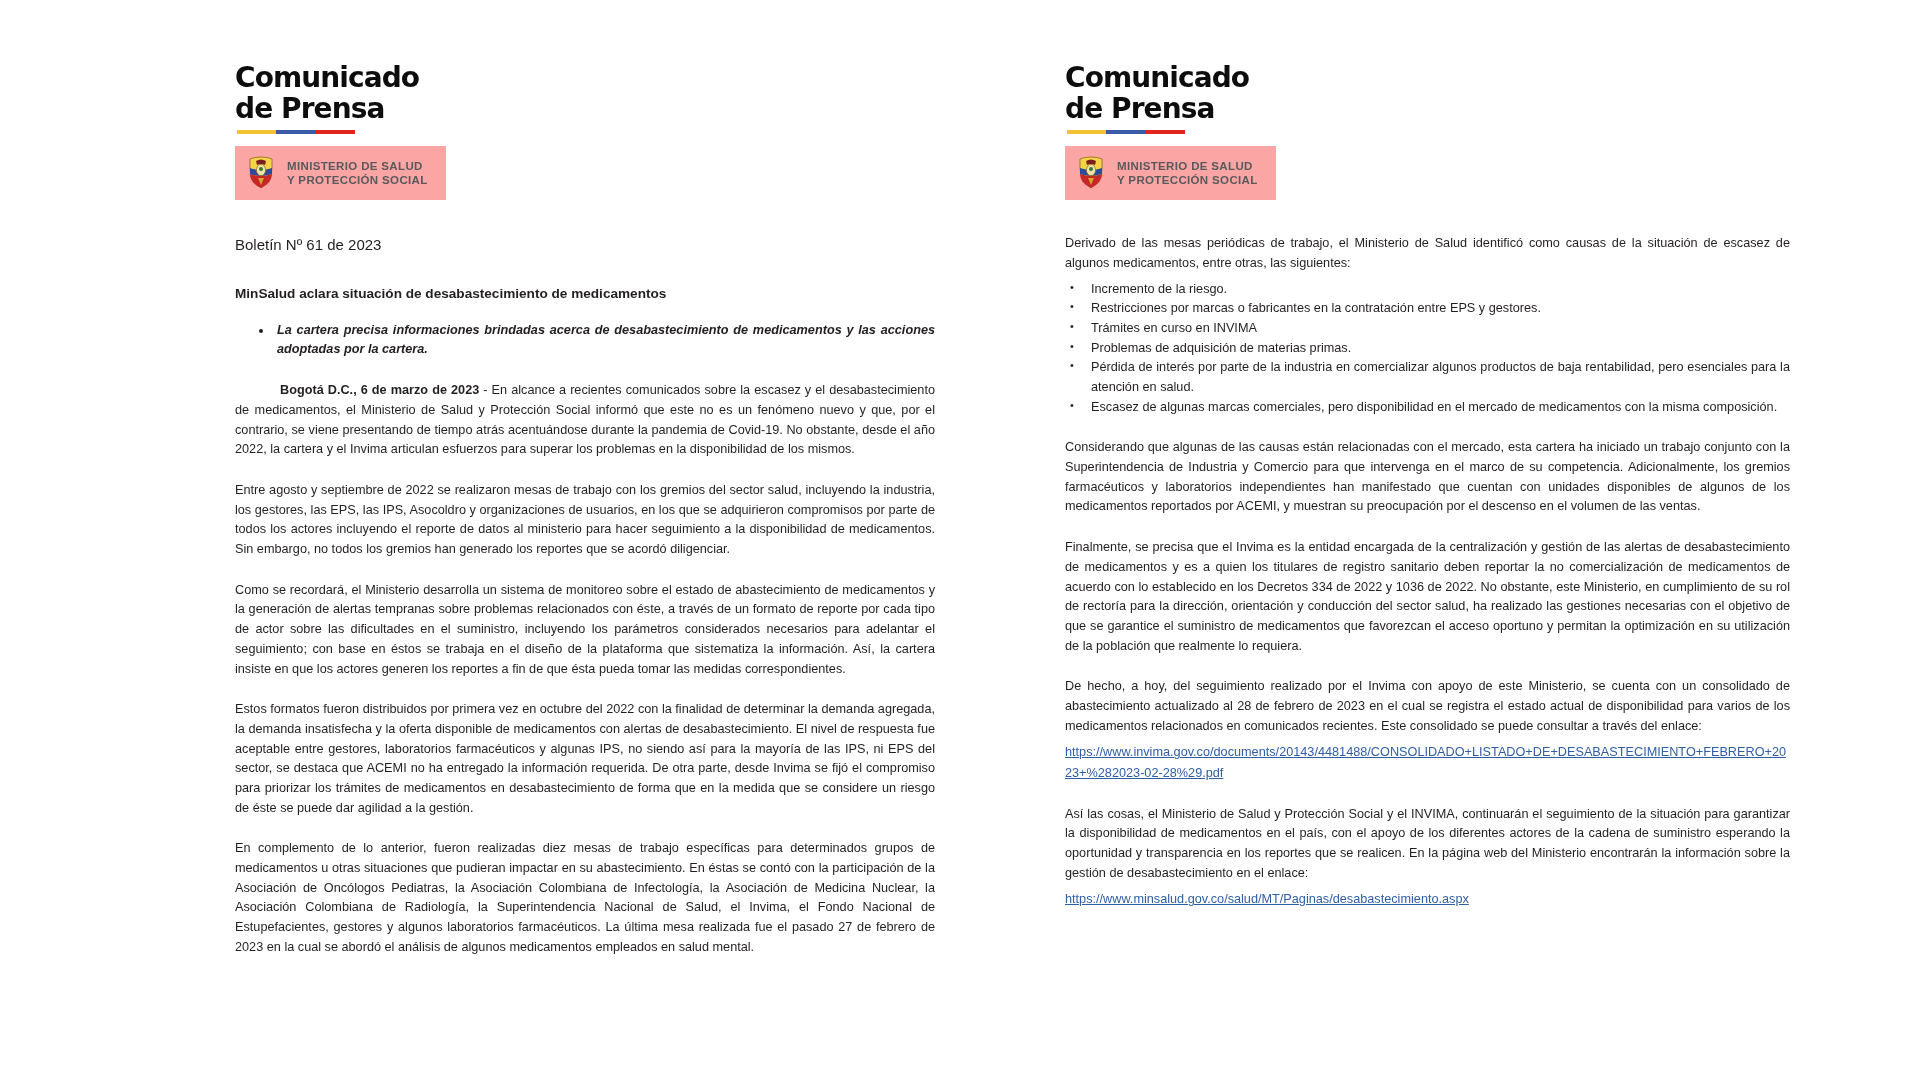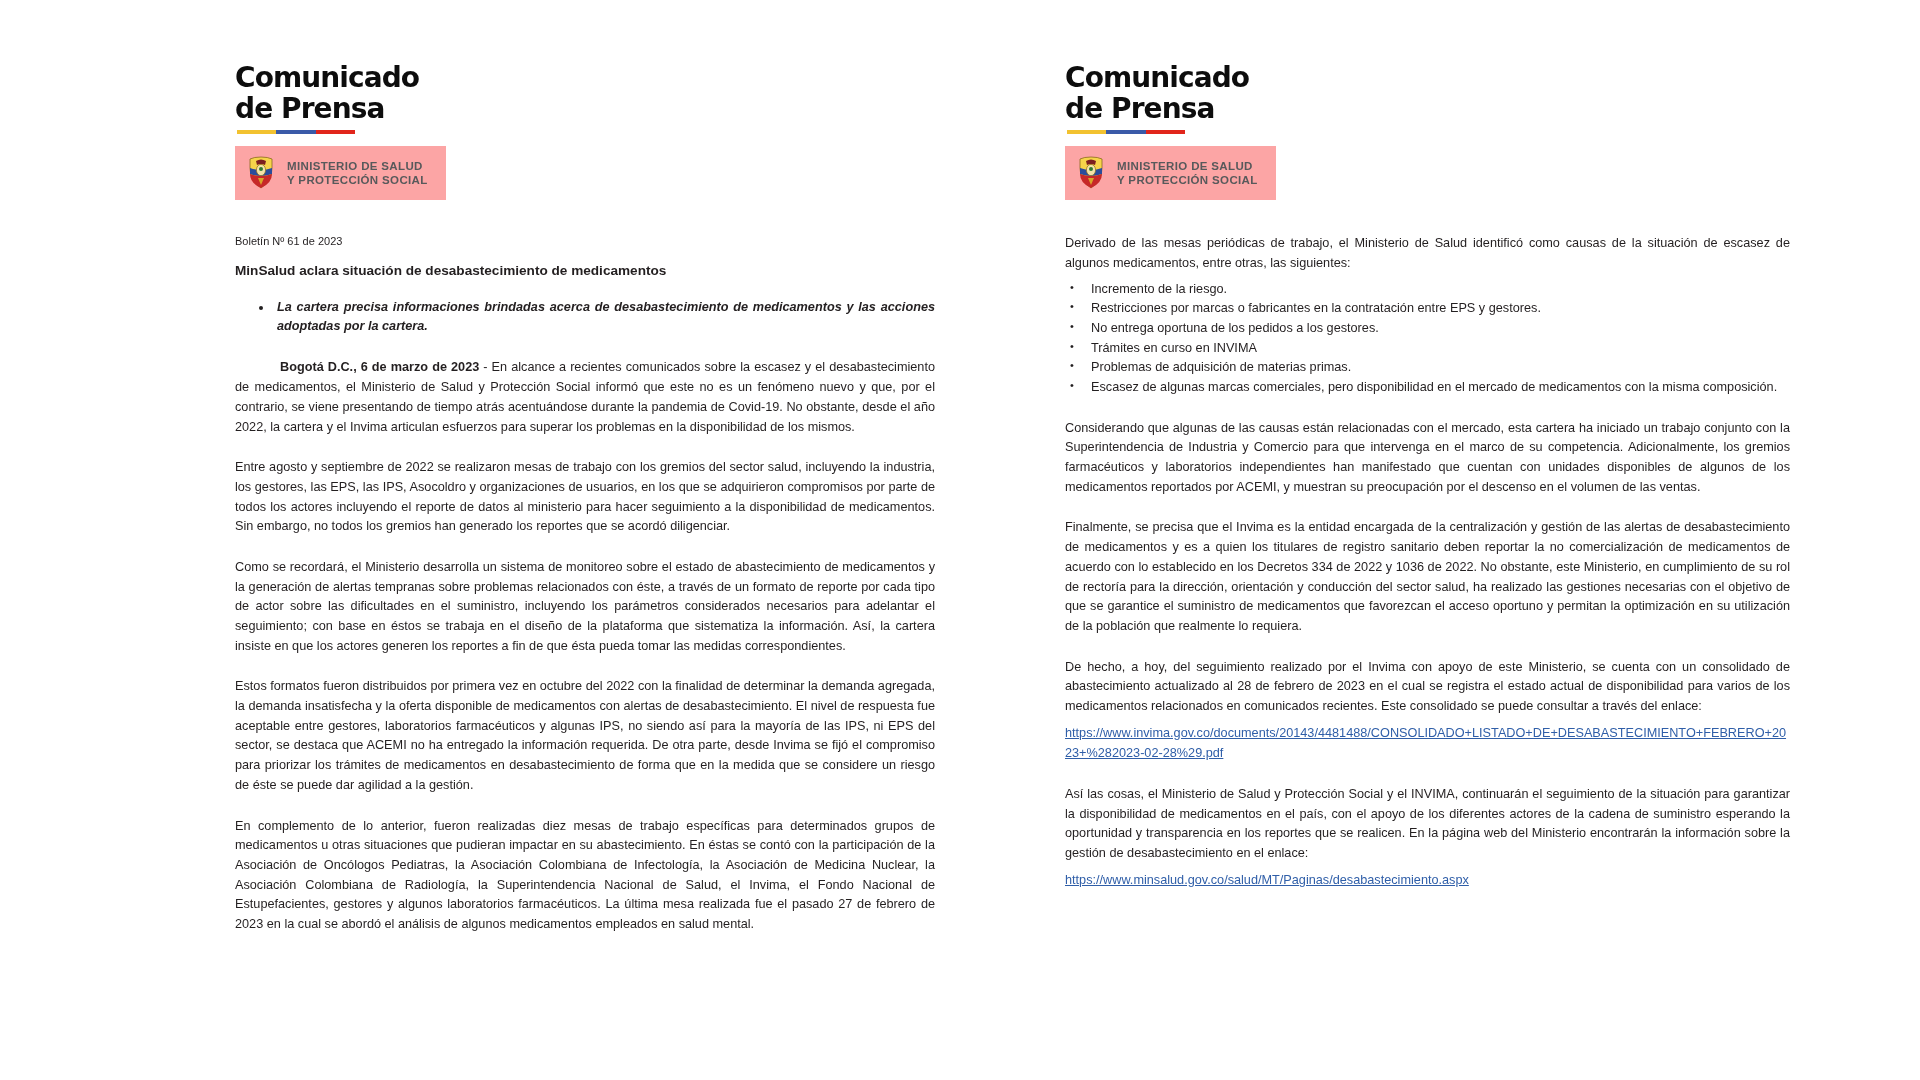--- a/index.html
+++ b/index.html
@@ -105,23 +105,23 @@
     letter-spacing: 0.35px;
     font-family: "Liberation Sans", sans-serif;
   }
 
   
   .doc-body {
     margin-top: 34px;
     color: #231f20;
   }
   .bulletin {
-    font-size: 11px;
+    font-size: 15px;
     line-height: 1.45;
-    margin-bottom: 11px;
+    margin-bottom: 28px;
   }
   .headline {
     font-size: 13.6px;
     font-weight: 700;
     line-height: 1.45;
     margin-bottom: 17px;
   }
   ul.lede {
     margin: 0 0 22px 0;
     padding-left: 38px;
@@ -265,23 +265,23 @@
       </div>
     </div>
 
     <div class="doc-body">
 
       <p class="para tight">Derivado de las mesas periódicas de trabajo, el Ministerio de Salud identificó como causas de la situación de escasez de algunos medicamentos, entre otras, las siguientes:</p>
 
       <ul class="causes">
         <li>Incremento de la riesgo.</li>
         <li>Restricciones por marcas o fabricantes en la contratación entre EPS y gestores.</li>
-        <li>No entrega oportuna de los pedidos a los gestores.</li>
         <li>Trámites en curso en INVIMA</li>
         <li>Problemas de adquisición de materias primas.</li>
+        <li>Pérdida de interés por parte de la industria en comercializar algunos productos de baja rentabilidad, pero esenciales para la atención en salud.</li>
         <li>Escasez de algunas marcas comerciales, pero disponibilidad en el mercado de medicamentos con la misma composición.</li>
       </ul>
 
       <p class="para">Considerando que algunas de las causas están relacionadas con el mercado, esta cartera ha iniciado un trabajo conjunto con la Superintendencia de Industria y Comercio para que intervenga en el marco de su competencia. Adicionalmente, los gremios farmacéuticos y laboratorios independientes han manifestado que cuentan con unidades disponibles de algunos de los medicamentos reportados por ACEMI, y muestran su preocupación por el descenso en el volumen de las ventas.</p>
       <p class="para">Finalmente, se precisa que el Invima es la entidad encargada de la centralización y gestión de las alertas de desabastecimiento de medicamentos y es a quien los titulares de registro sanitario deben reportar la no comercialización de medicamentos de acuerdo con lo establecido en los Decretos 334 de 2022 y 1036 de 2022. No obstante, este Ministerio, en cumplimiento de su rol de rectoría para la dirección, orientación y conducción del sector salud, ha realizado las gestiones necesarias con el objetivo de que se garantice el suministro de medicamentos que favorezcan el acceso oportuno y permitan la optimización en su utilización de la población que realmente lo requiera.</p>
 
       <p class="para tight">De hecho, a hoy, del seguimiento realizado por el Invima con apoyo de este Ministerio, se cuenta con un consolidado de abastecimiento actualizado al 28 de febrero de 2023 en el cual se registra el estado actual de disponibilidad para varios de los medicamentos relacionados en comunicados recientes. Este consolidado se puede consultar a través del enlace:</p>
       <div class="linkblock">
         <a class="doclink">https://www.invima.gov.co/documents/20143/4481488/CONSOLIDADO+LISTADO+DE+DESABASTECIMIENTO+FEBRERO+2023+%282023-02-28%29.pdf</a>
       </div>

